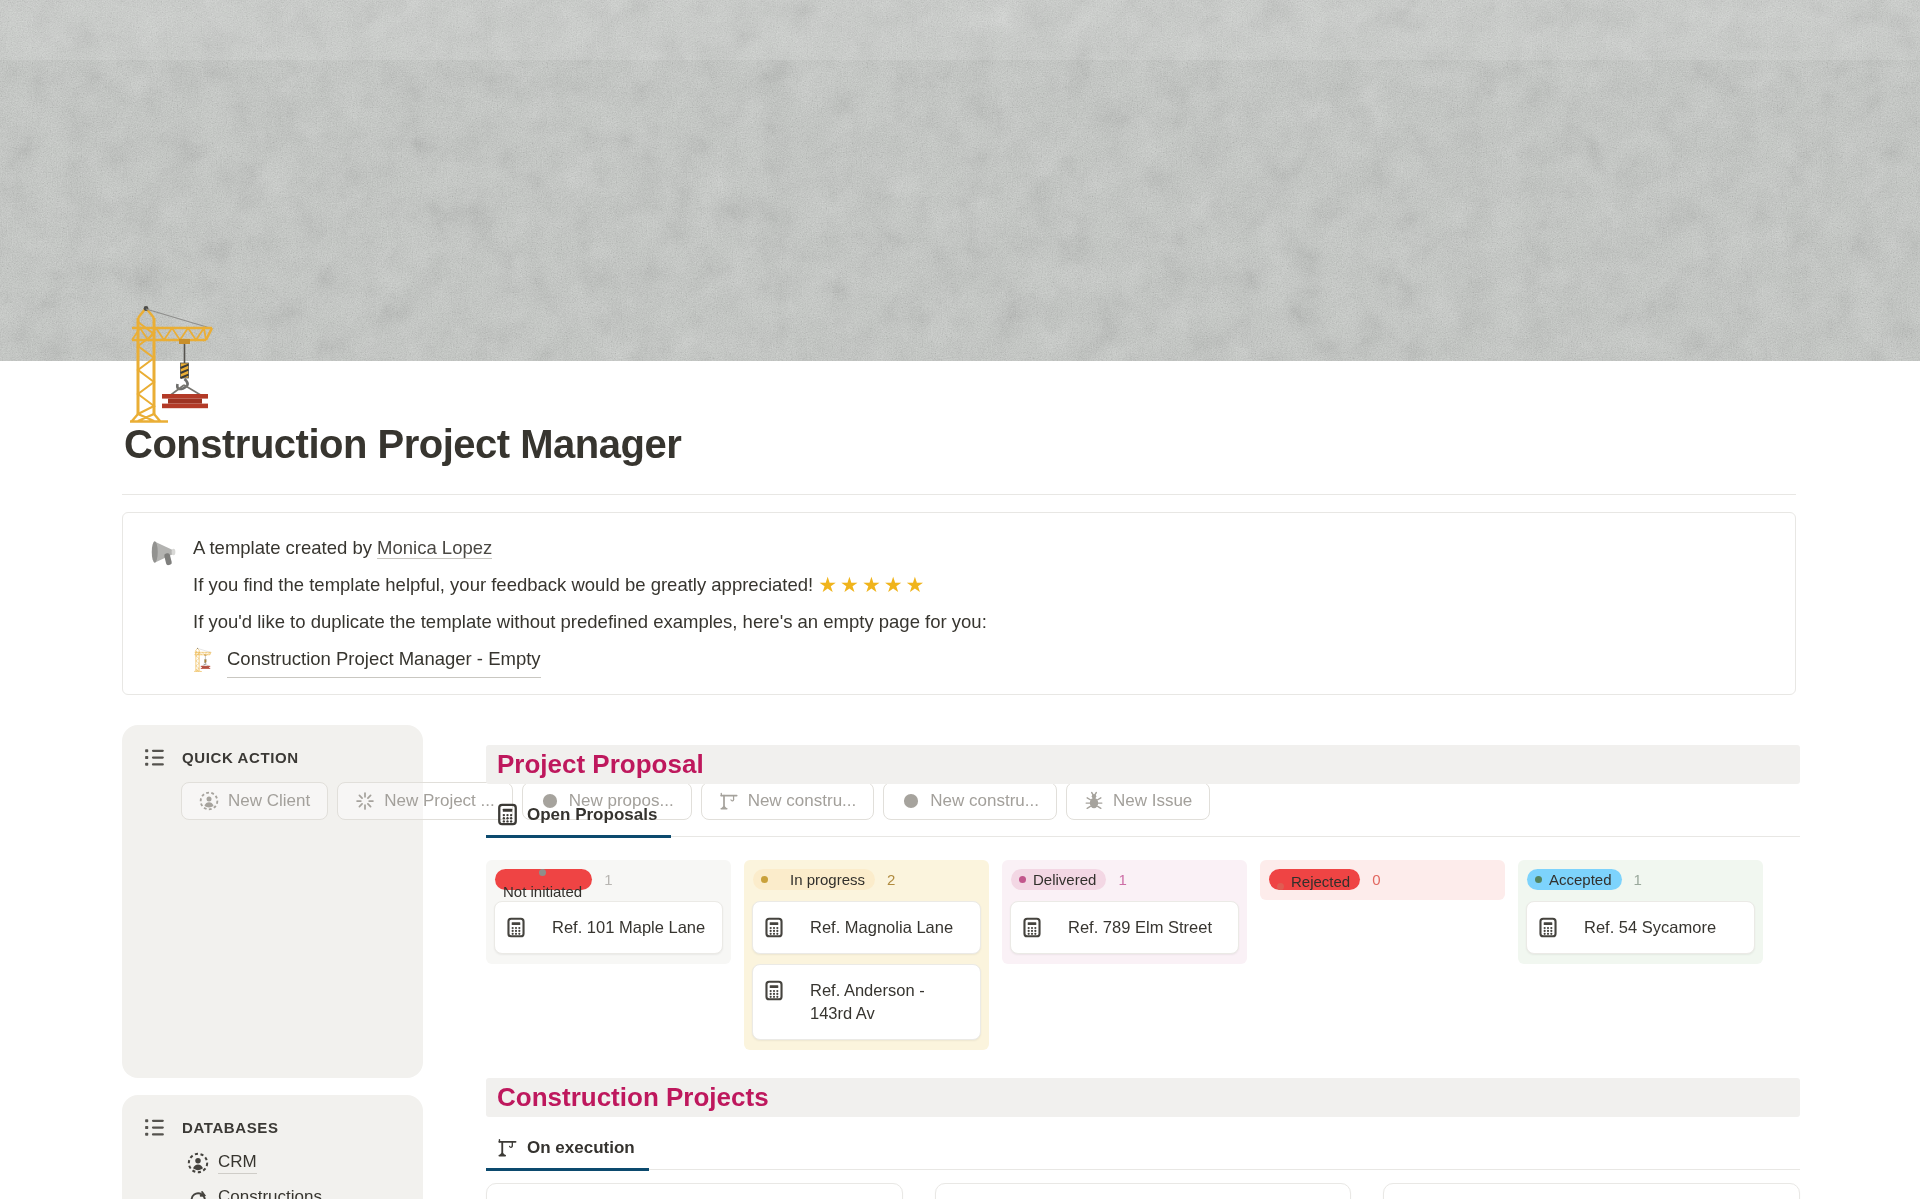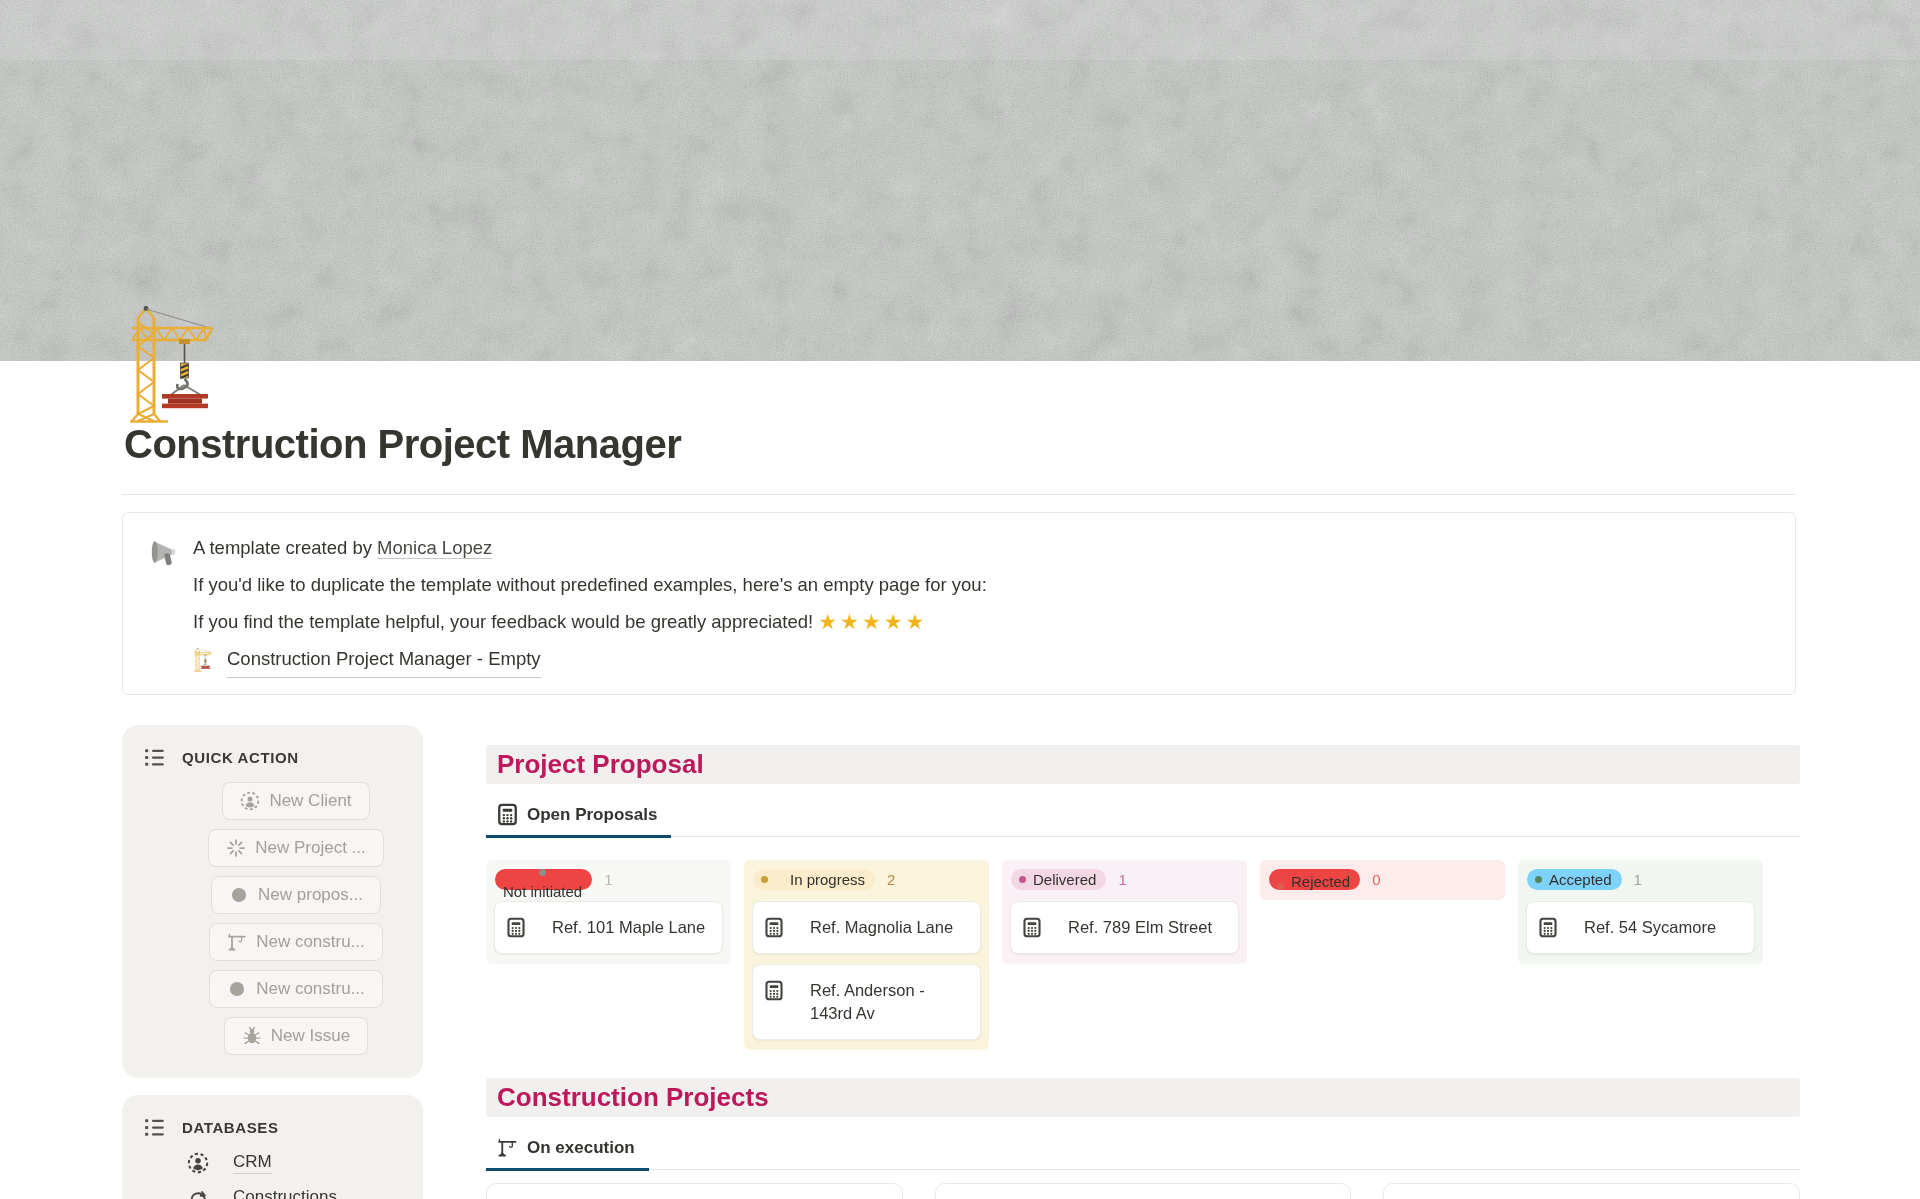--- a/index.html
+++ b/index.html
@@ -37,27 +37,27 @@
   .mini-crane { width:25px; height:25px; flex:0 0 25px; }
 
   
   .side-box { position:absolute; left:122px; width:301px; background:#f2f1ee; border-radius:16px;
               padding:20px 12px 0 20px; }
   .side-box.quick { top:725px; height:353px; }
   .side-box.dbs   { top:1095px; height:160px; }
   .side-head { display:flex; align-items:center; gap:15px; margin-bottom:12px; }
   .side-head .hicon { width:25px; height:25px; color:#55534e; flex:0 0 25px; }
   .side-head .htxt { font-size:15px; font-weight:700; letter-spacing:0.6px; color:#3b3935; }
-  .btn-list { margin-left:39px; display:flex; flex-direction:column; align-items:center; gap:9px; }
+  .btn-list { margin-left:39px; display:flex; flex-direction:row; align-items:center; gap:9px; }
   .sbtn { display:inline-flex; align-items:center; gap:9px; height:38px; padding:0 17px;
           background:rgba(255,255,255,0.4); border:1px solid #e1dfda; border-radius:8px;
           font-size:17px; color:#a3a09b; cursor:pointer; white-space:nowrap; }
   .sbtn .bicon { width:20px; height:20px; color:#a6a39d; flex:0 0 20px; }
   .db-list { margin-left:45px; display:flex; flex-direction:column; gap:13px; margin-top:2px; }
-  .db-item { display:inline-flex; align-items:center; gap:24px; cursor:pointer; }
+  .db-item { display:inline-flex; align-items:center; gap:9px; cursor:pointer; }
   .db-item .dicon { width:22px; height:22px; color:#45433e; flex:0 0 22px; }
   .db-item .dtxt { font-size:17px; font-weight:500; color:#37352f;
                    border-bottom:1.5px solid #cfcdc8; padding-bottom:1px; }
 
   
   .band { position:absolute; left:486px; width:1314px; height:39px; background:#f1f0ee; border-radius:3px; }
   .band.p1 { top:745px; } .band.p2 { top:1078px; }
   .band h2 { margin:0; padding-left:11px; font-size:26px; line-height:39px; font-weight:700; color:#be185d; }
 
   .tabrow { position:absolute; left:486px; width:1314px; height:38px;
@@ -217,22 +217,22 @@
   <div class="divider"></div>
 
   <div class="callout">
     <div class="callout-icon">
       <svg viewBox="0 0 24 24" width="30" height="30">
           <use href="#ic-megaphone"></use>
         </svg>
     </div>
     <div class="callout-body">
       <p><span>A template created by </span><a class="plink">Monica Lopez</a></p>
+      <p><span>If you find the template helpful, your feedback would be greatly appreciated! </span><span class="stars">★★★★★</span></p>
       <p>If you'd like to duplicate the template without predefined examples, here's an empty page for you:</p>
-      <p><span>If you find the template helpful, your feedback would be greatly appreciated! </span><span class="stars">★★★★★</span></p>
       <p class="empty-row">
         <svg class="mini-crane" viewBox="0 0 122 122">
             <use href="#ic-crane-color"></use>
           </svg>
         <a class="empty-link">Construction Project Manager - Empty</a>
       </p>
     </div>
   </div>
 
   <aside class="side-box quick">

